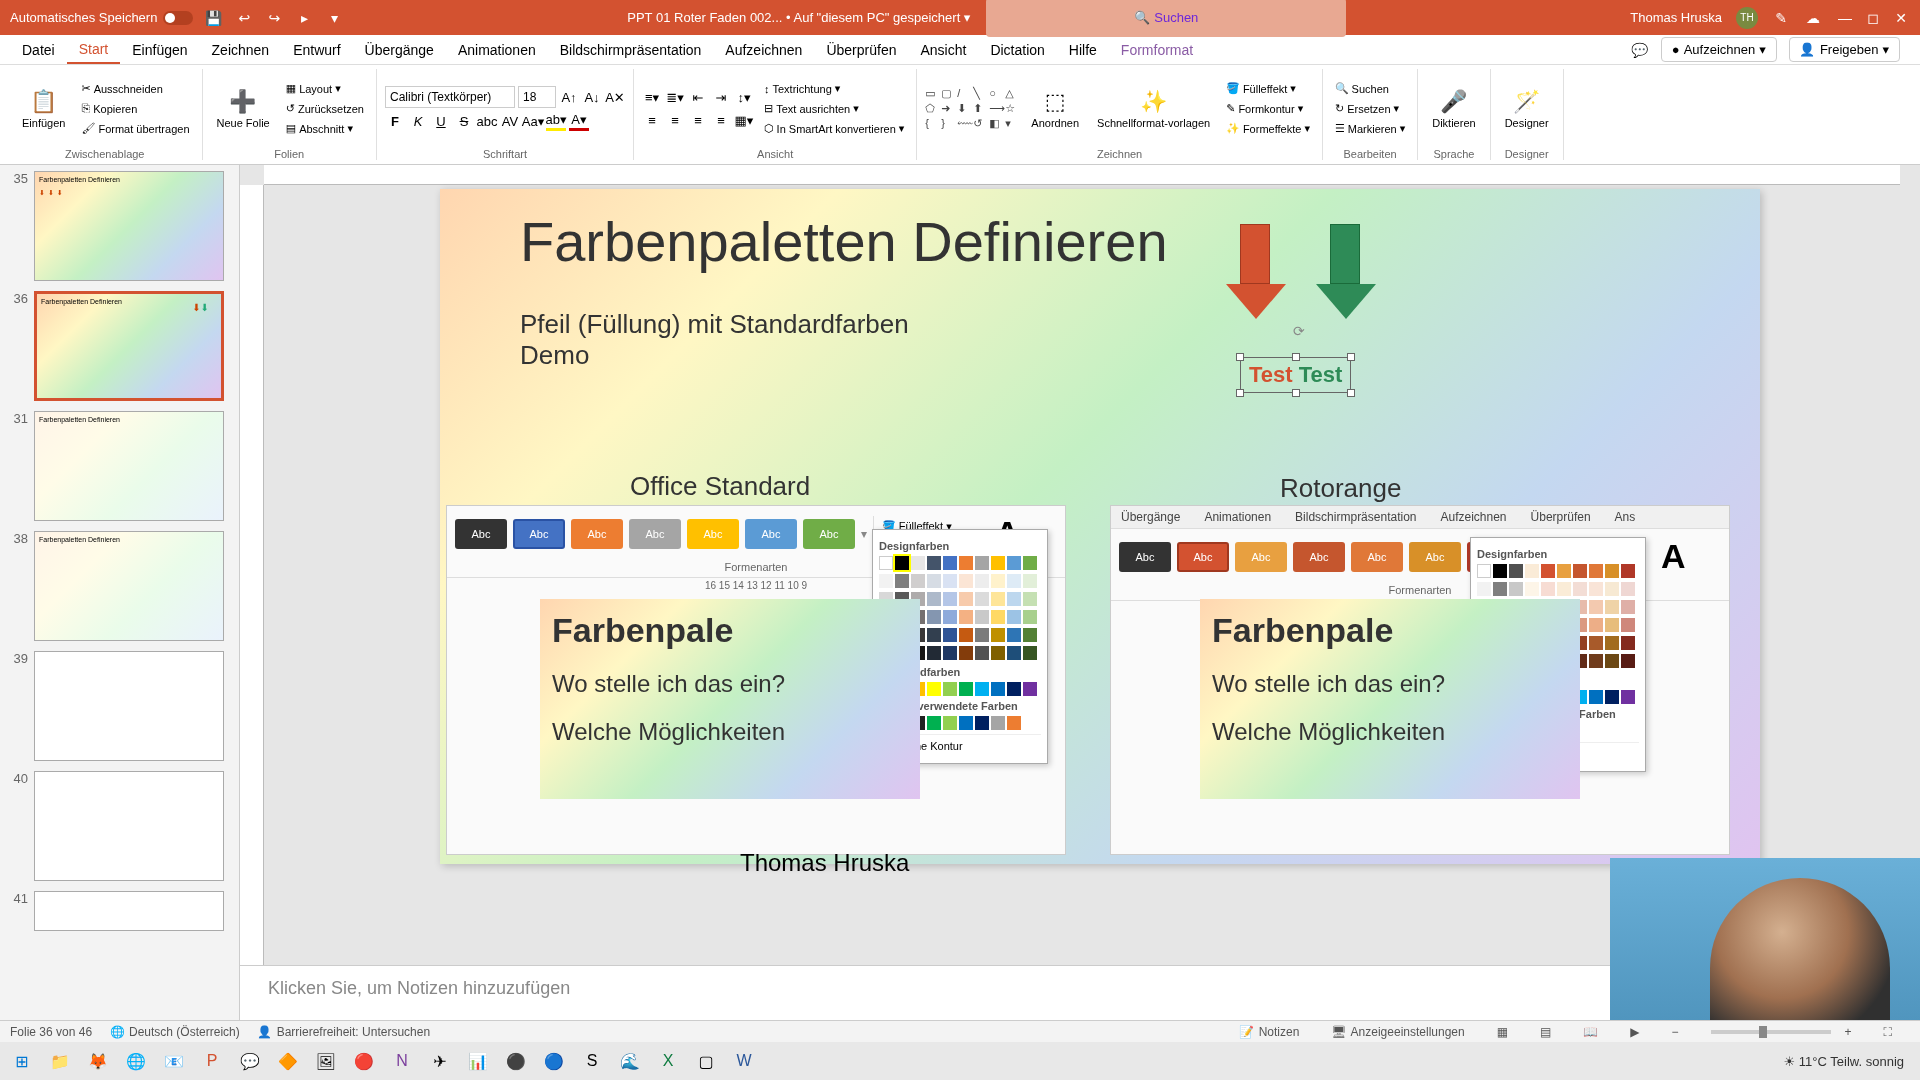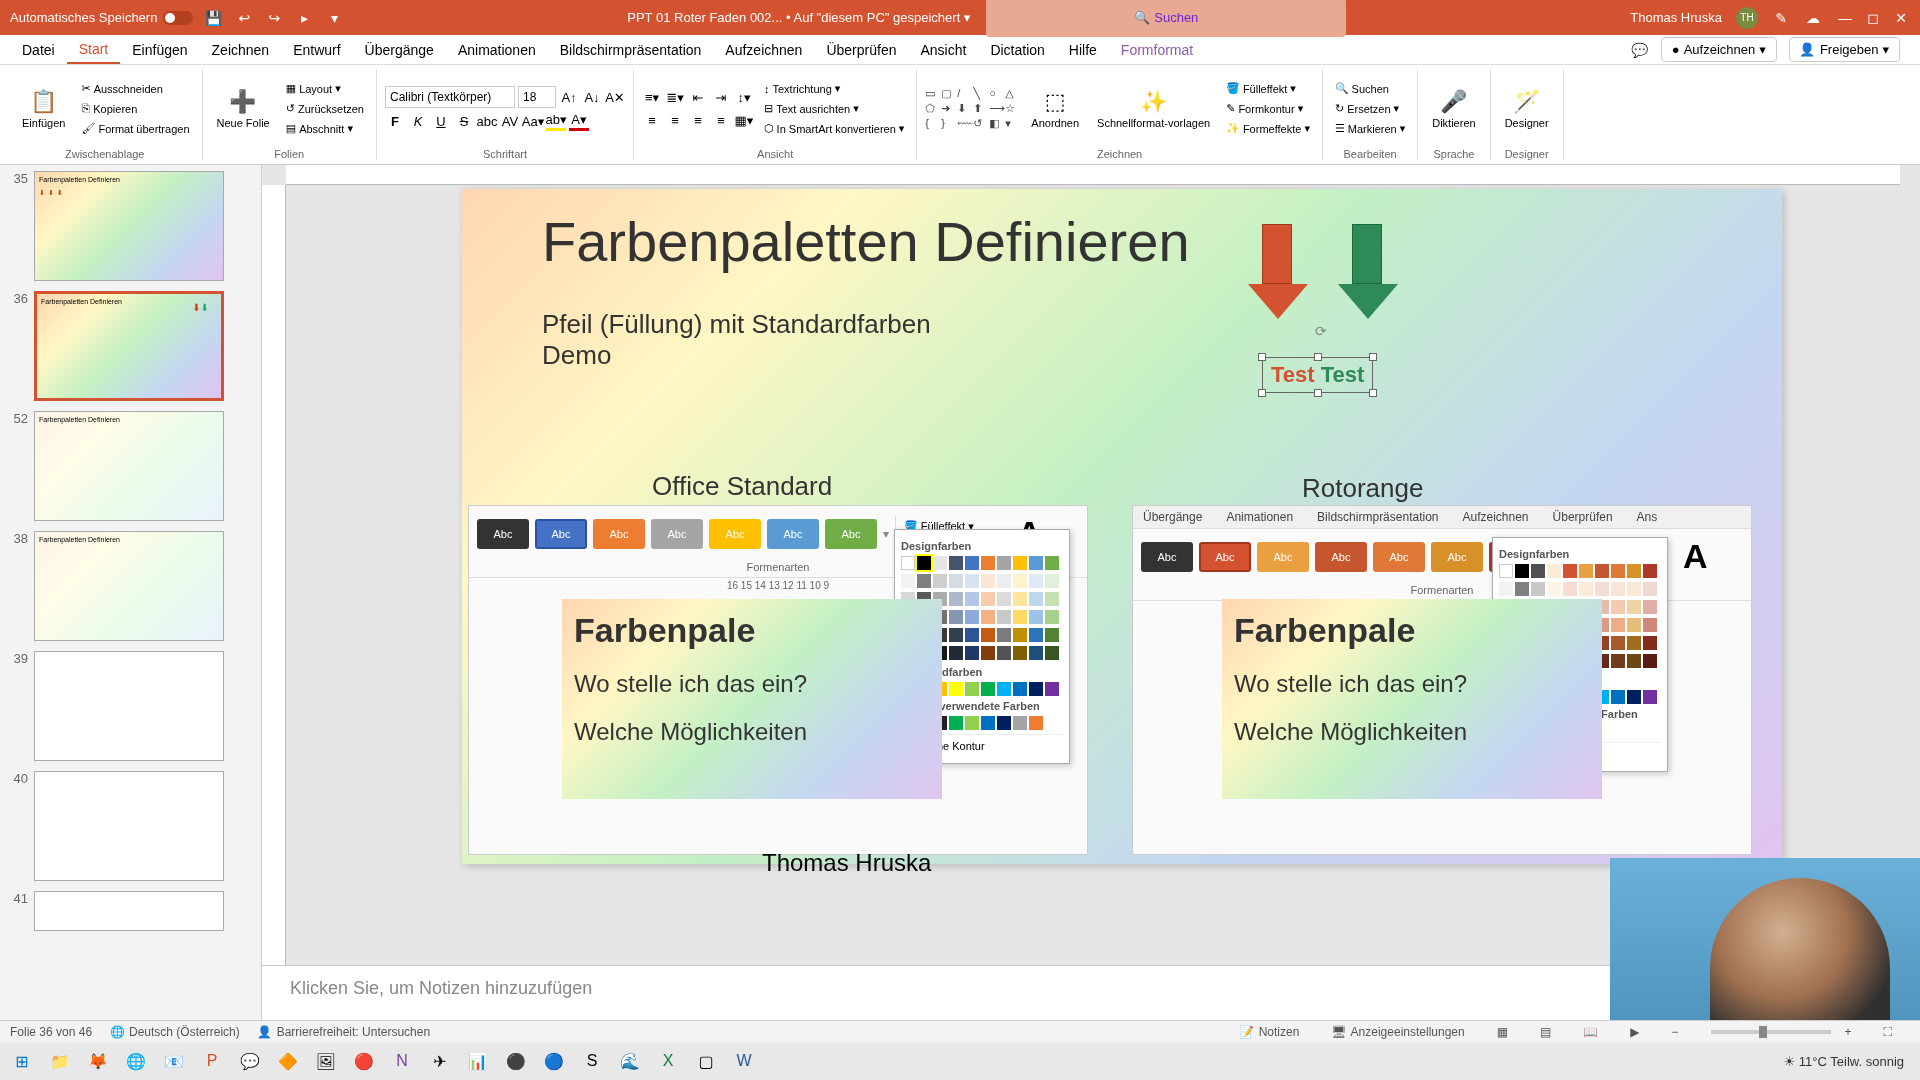--- a/index.html
+++ b/index.html
@@ -41,21 +41,21 @@
 .fmt-btn { width: 20px; height: 20px; display: inline-flex; align-items: center; justify-content: center; font-size: 13px; }
 .bold { font-weight: bold; } .italic { font-style: italic; } .underline { text-decoration: underline; }
 .color-under { border-bottom: 3px solid; }
 .shape-gal { display: grid; grid-template-columns: repeat(6, 14px); gap: 2px; }
 .shape-gal span { font-size: 11px; color: #444; }
 
 
 .main-area { display: flex; height: calc(100% - 35px - 30px - 100px - 22px - 38px); }
 
 
-.thumb-panel { width: 262px; background: #f3f3f3; overflow-y: auto; border-right: 1px solid #ccc; padding: 6px 4px; }
+.thumb-panel { width: 240px; background: #f3f3f3; overflow-y: auto; border-right: 1px solid #ccc; padding: 6px 4px; }
 .thumb-item { display: flex; gap: 6px; margin-bottom: 10px; }
 .thumb-num { width: 24px; text-align: right; font-size: 13px; color: #666; }
 .thumb-preview { width: 190px; height: 110px; background: linear-gradient(135deg, #ffd6b0 0%, #fff7c4 25%, #c4f0c4 50%, #c4d8f0 75%, #e0c4f0 100%); border: 1px solid #aaa; position: relative; font-size: 7px; padding: 4px; }
 .thumb-preview.selected { border: 3px solid #d35230; }
 .thumb-preview.blank { background: #fff; }
 .thumb-preview.slight { background: linear-gradient(135deg, #fff4e8 0%, #fffce8 30%, #eafcea 60%, #eaf2fc 100%); }
 
 
 .canvas-area { flex: 1; background: #e6e6e6; position: relative; }
 .ruler-h { position: absolute; top: 0; left: 24px; right: 20px; height: 20px; background: #fff; border-bottom: 1px solid #bbb; font-size: 9px; display: flex; }
@@ -344,21 +344,21 @@
             <span style="color:#c40">⬇</span>
             <span style="color:#c40">⬇</span>
             <span style="color:#c40">⬇</span>
           </div></div>
     </div>
     <div class="thumb-item">
       <span class="thumb-num">36</span>
       <div class="thumb-preview selected"><span>Farbenpaletten Definieren</span><div style="position:absolute;right:12px;top:8px;font-size:10px"><span style="color:#c40">⬇</span><span style="color:#2a7">⬇</span></div></div>
     </div>
     <div class="thumb-item">
-      <span class="thumb-num">52</span>
+      <span class="thumb-num">31</span>
       <div class="thumb-preview slight"><span>Farbenpaletten Definieren</span></div>
     </div>
     <div class="thumb-item">
       <span class="thumb-num">38</span>
       <div class="thumb-preview slight"><span>Farbenpaletten Definieren</span></div>
     </div>
     <div class="thumb-item">
       <span class="thumb-num">39</span>
       <div class="thumb-preview blank"></div>
     </div>

